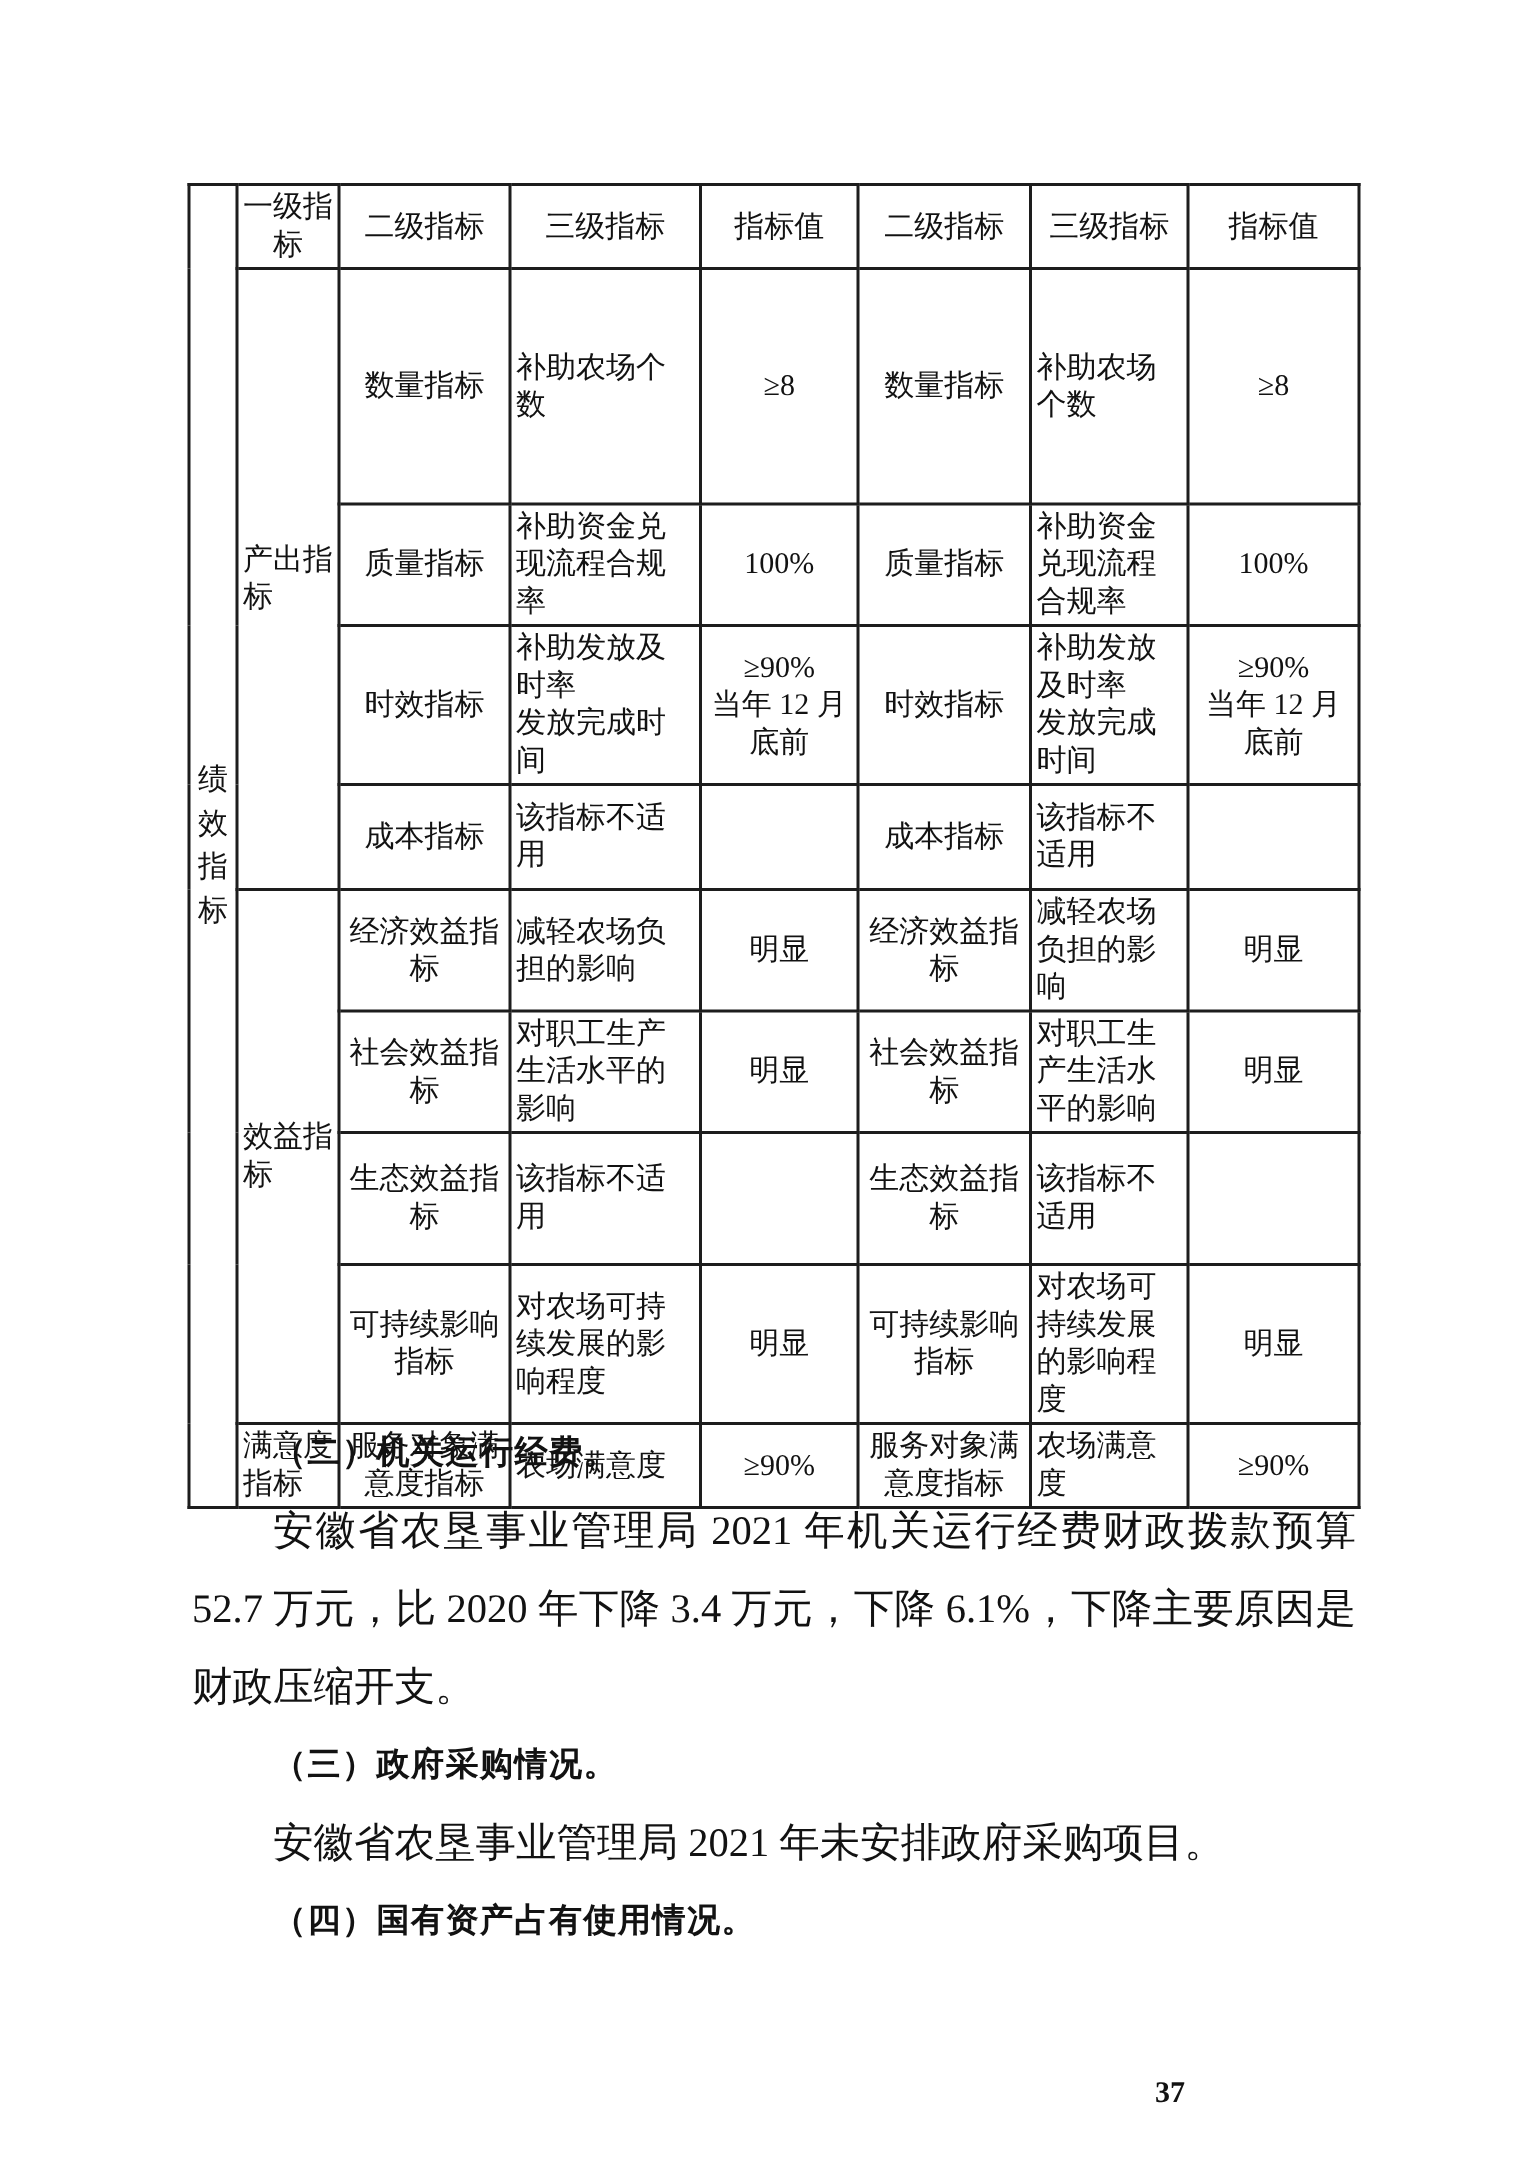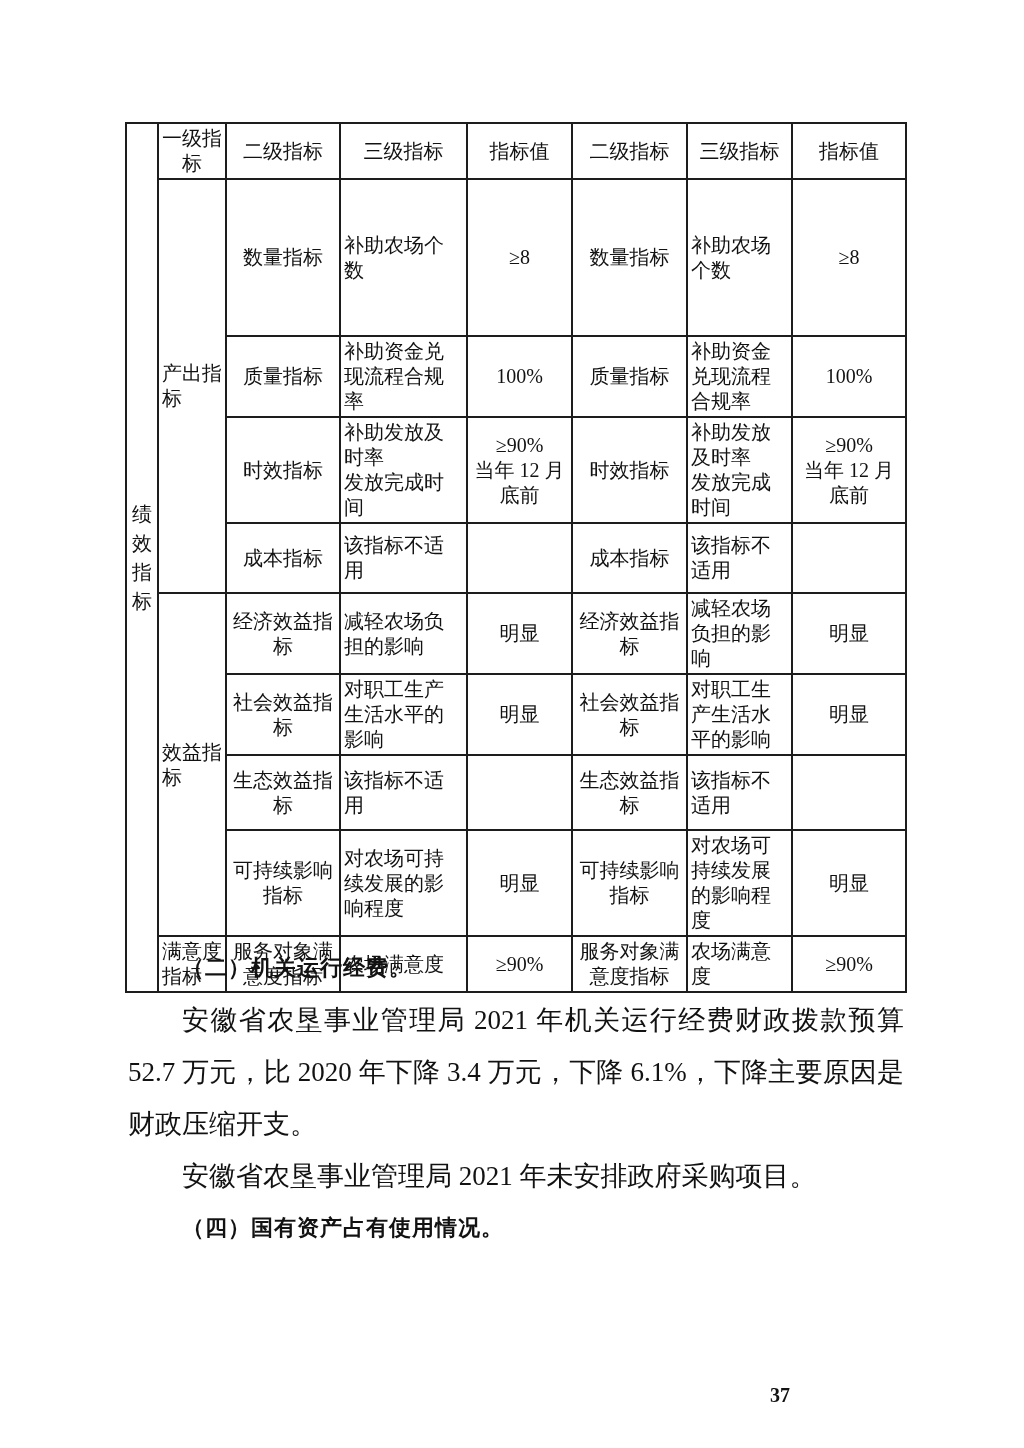--- a/index.html
+++ b/index.html
@@ -141,21 +141,21 @@
         <td class="cv">明显</td>
       </tr>
       <tr style="height:75px">
         <td class="c2">社会效益指标</td>
         <td class="c3">对职工生产生活水平的影响</td>
         <td class="cv">明显</td>
         <td class="c2">社会效益指标</td>
         <td class="c3">对职工生产生活水平的影响</td>
         <td class="cv">明显</td>
       </tr>
-      <tr style="height:75px">
+      <tr style="height:88px">
         <td class="c2">生态效益指标</td>
         <td class="c3">该指标不适用</td>
         <td class="cv"></td>
         <td class="c2">生态效益指标</td>
         <td class="c3">该指标不适用</td>
         <td class="cv"></td>
       </tr>
       <tr style="height:75px">
         <td class="c2">可持续影响指标</td>
         <td class="c3">对农场可持续发展的影响程度</td>
@@ -172,19 +172,20 @@
         <td class="c2">服务对象满意度指标</td>
         <td class="c3">农场满意度</td>
         <td class="cv">≥90%</td>
       </tr>
     </tbody>
   </table>
 
   <div class="content">
     <h2>（二）机关运行经费。</h2>
     <p>安徽省农垦事业管理局 2021 年机关运行经费财政拨款预算 52.7 万元，比 2020 年下降 3.4 万元，下降 6.1%，下降主要原因是财政压缩开支。</p>
+    <h2>（三）政府采购情况。</h2>
     <p>安徽省农垦事业管理局 2021 年未安排政府采购项目。</p>
     <h2>（四）国有资产占有使用情况。</h2>
   </div>
 
   <div class="page-num">37</div>
 
 </div>
 
 </body></html>

